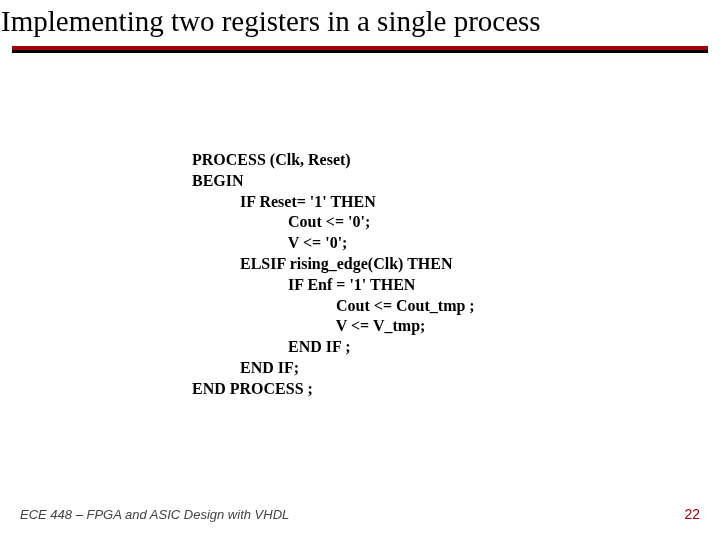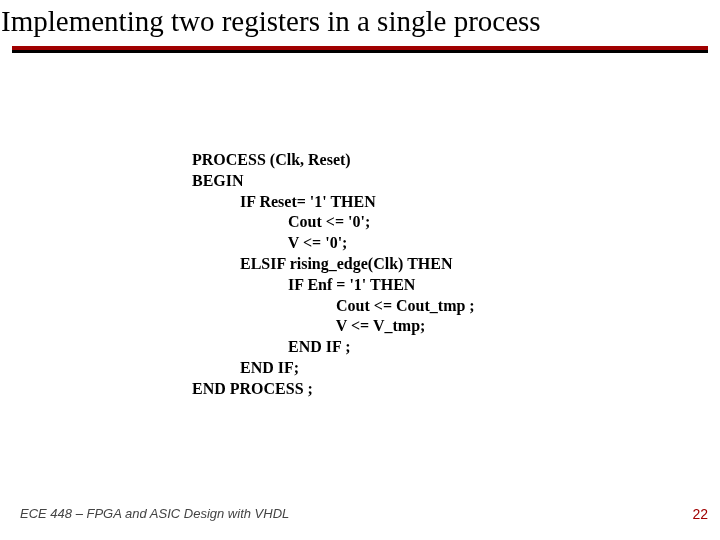--- a/index.html
+++ b/index.html
@@ -3,21 +3,21 @@
 <meta charset="utf-8">
 <style>
   * { margin: 0; padding: 0; box-sizing: border-box; }
   html, body { width: 720px; height: 540px; background: #ffffff; font-family: Georgia, 'Times New Roman', serif; }
   .slide { width: 720px; height: 540px; position: relative; overflow: hidden; }
   .title { font-size: 29px; font-weight: normal; color: #000; padding: 5px 8px 8px 1px; font-family: 'Times New Roman', Georgia, serif; }
   .title-underline { position: relative; height: 8px; margin: 0 12px 0 12px; }
   .line-red { position: absolute; left: 0; right: 0; top: 0; height: 6px; background: #a00000; }
   .line-black { position: absolute; left: 0; right: 0; top: 4px; height: 3px; background: #000000; }
   .code-block { position: absolute; left: 176px; top: 150px; font-family: 'Times New Roman', Georgia, serif; font-size: 16px; font-weight: bold; color: #000; line-height: 1.3; white-space: pre; margin-left: 16px; }
-  .footer { position: absolute; bottom: 18px; left: 20px; right: 12px; display: flex; justify-content: space-between; align-items: flex-start; font-family: Arial, Helvetica, sans-serif; }
+  .footer { position: absolute; bottom: 18px; left: 20px; right: 20px; display: flex; justify-content: space-between; align-items: center; font-family: Arial, Helvetica, sans-serif; }
   .footer-left { font-size: 13px; font-style: italic; color: #444; }
   .footer-right { font-size: 14px; color: #a00000; }
 </style>
 </head>
 <body>
 
 <div class="slide">
   <div class="title">Implementing two registers in a single process</div>
   <div class="title-underline">
     <div class="line-red"></div>

